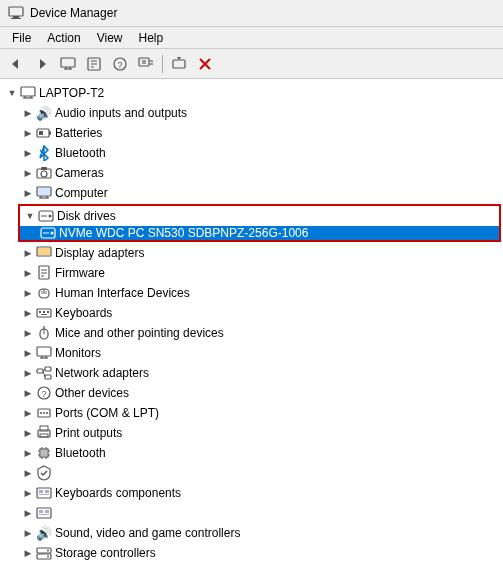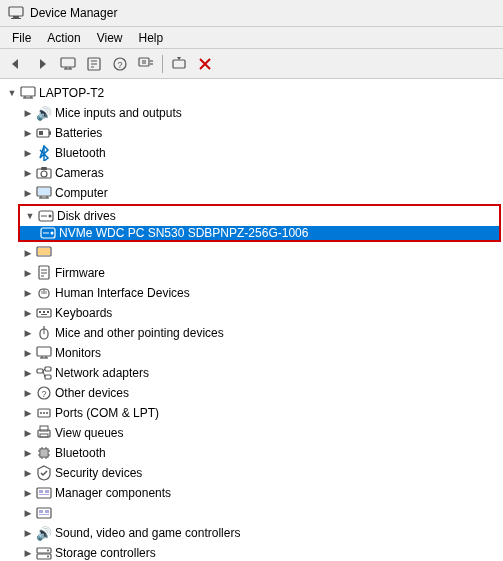--- a/index.html
+++ b/index.html
@@ -231,21 +231,21 @@
         <line x1="11" y1="11" x2="11" y2="13" stroke="#555" stroke-width="1.2"></line>
         <line x1="3" y1="13" x2="13" y2="13" stroke="#555" stroke-width="1.2"></line>
       </svg>
     </div>
     <span class="tree-label">LAPTOP-T2</span>
   </div>
 
   <div class="tree-item indent-1">
     <div class="expander">▶</div>
     <div class="tree-icon">🔊</div>
-    <span class="tree-label">Mice inputs and outputs</span>
+    <span class="tree-label">Audio inputs and outputs</span>
   </div>
 
   <div class="tree-item indent-1">
     <div class="expander">▶</div>
     <div class="tree-icon">
       <svg width="16" height="14" viewBox="0 0 16 14">
         <rect x="1" y="3" width="12" height="8" rx="1" fill="none" stroke="#555" stroke-width="1.2"></rect>
         <rect x="13" y="5" width="2" height="4" rx="1" fill="#555"></rect>
         <rect x="3" y="5" width="4" height="4" fill="#555"></rect>
       </svg>
@@ -318,20 +318,21 @@
   </div>
 
   <div class="tree-item indent-1">
     <div class="expander">▶</div>
     <div class="tree-icon">
       <svg width="16" height="16" viewBox="0 0 16 16">
         <rect x="1" y="2" width="14" height="9" rx="1" fill="none" stroke="#555" stroke-width="1.2"></rect>
         <rect x="2" y="3" width="12" height="7" fill="#ffd080"></rect>
       </svg>
     </div>
+    <span class="tree-label">Display adapters</span>
   </div>
 
   <div class="tree-item indent-1">
     <div class="expander">▶</div>
     <div class="tree-icon">
       <svg width="14" height="16" viewBox="0 0 14 16">
         <rect x="2" y="1" width="10" height="13" rx="1" fill="none" stroke="#555" stroke-width="1.2"></rect>
         <line x1="4" y1="5" x2="10" y2="5" stroke="#555" stroke-width="1"></line>
         <line x1="4" y1="8" x2="10" y2="8" stroke="#555" stroke-width="1"></line>
         <line x1="4" y1="11" x2="7" y2="11" stroke="#555" stroke-width="1"></line>
@@ -432,21 +433,21 @@
 
   <div class="tree-item indent-1">
     <div class="expander">▶</div>
     <div class="tree-icon">
       <svg width="16" height="16" viewBox="0 0 16 16">
         <rect x="2" y="5" width="12" height="7" rx="1" fill="none" stroke="#555" stroke-width="1.2"></rect>
         <rect x="4" y="1" width="8" height="5" fill="none" stroke="#555" stroke-width="1"></rect>
         <rect x="4" y="9" width="8" height="3" fill="none" stroke="#555" stroke-width="1"></rect>
       </svg>
     </div>
-    <span class="tree-label">View queues</span>
+    <span class="tree-label">Print outputs</span>
   </div>
 
   <div class="tree-item indent-1">
     <div class="expander">▶</div>
     <div class="tree-icon">
       <svg width="14" height="14" viewBox="0 0 14 14">
         <rect x="3" y="3" width="8" height="8" fill="none" stroke="#555" stroke-width="1.2"></rect>
         <rect x="4" y="4" width="6" height="6" fill="#bbb"></rect>
         <line x1="5" y1="1" x2="5" y2="3" stroke="#555" stroke-width="1"></line>
         <line x1="9" y1="1" x2="9" y2="3" stroke="#555" stroke-width="1"></line>
@@ -462,34 +463,33 @@
   </div>
 
   <div class="tree-item indent-1">
     <div class="expander">▶</div>
     <div class="tree-icon">
       <svg width="14" height="16" viewBox="0 0 14 16">
         <path d="M7,1 L13,4 L13,9 Q13,14 7,15 Q1,14 1,9 L1,4 Z" fill="none" stroke="#555" stroke-width="1.2"></path>
         <path d="M4,8 L6,10 L10,6" fill="none" stroke="#555" stroke-width="1.5"></path>
       </svg>
     </div>
-    <span class="tree-label">Security devices</span>
   </div>
 
   <div class="tree-item indent-1">
     <div class="expander">▶</div>
     <div class="tree-icon">
       <svg width="16" height="14" viewBox="0 0 16 14">
         <rect x="1" y="2" width="14" height="10" rx="1" fill="none" stroke="#555" stroke-width="1.2"></rect>
         <rect x="3" y="4" width="4" height="3" fill="#aad"></rect>
         <rect x="9" y="4" width="4" height="3" fill="#aad"></rect>
         <rect x="3" y="8" width="10" height="1" fill="#aad"></rect>
       </svg>
     </div>
-    <span class="tree-label">Manager components</span>
+    <span class="tree-label">Keyboards components</span>
   </div>
 
   <div class="tree-item indent-1">
     <div class="expander">▶</div>
     <div class="tree-icon">
       <svg width="16" height="14" viewBox="0 0 16 14">
         <rect x="1" y="2" width="14" height="10" rx="1" fill="none" stroke="#555" stroke-width="1.2"></rect>
         <rect x="3" y="4" width="4" height="3" fill="#aad"></rect>
         <rect x="9" y="4" width="4" height="3" fill="#aad"></rect>
         <rect x="3" y="8" width="10" height="1" fill="#aad"></rect>

